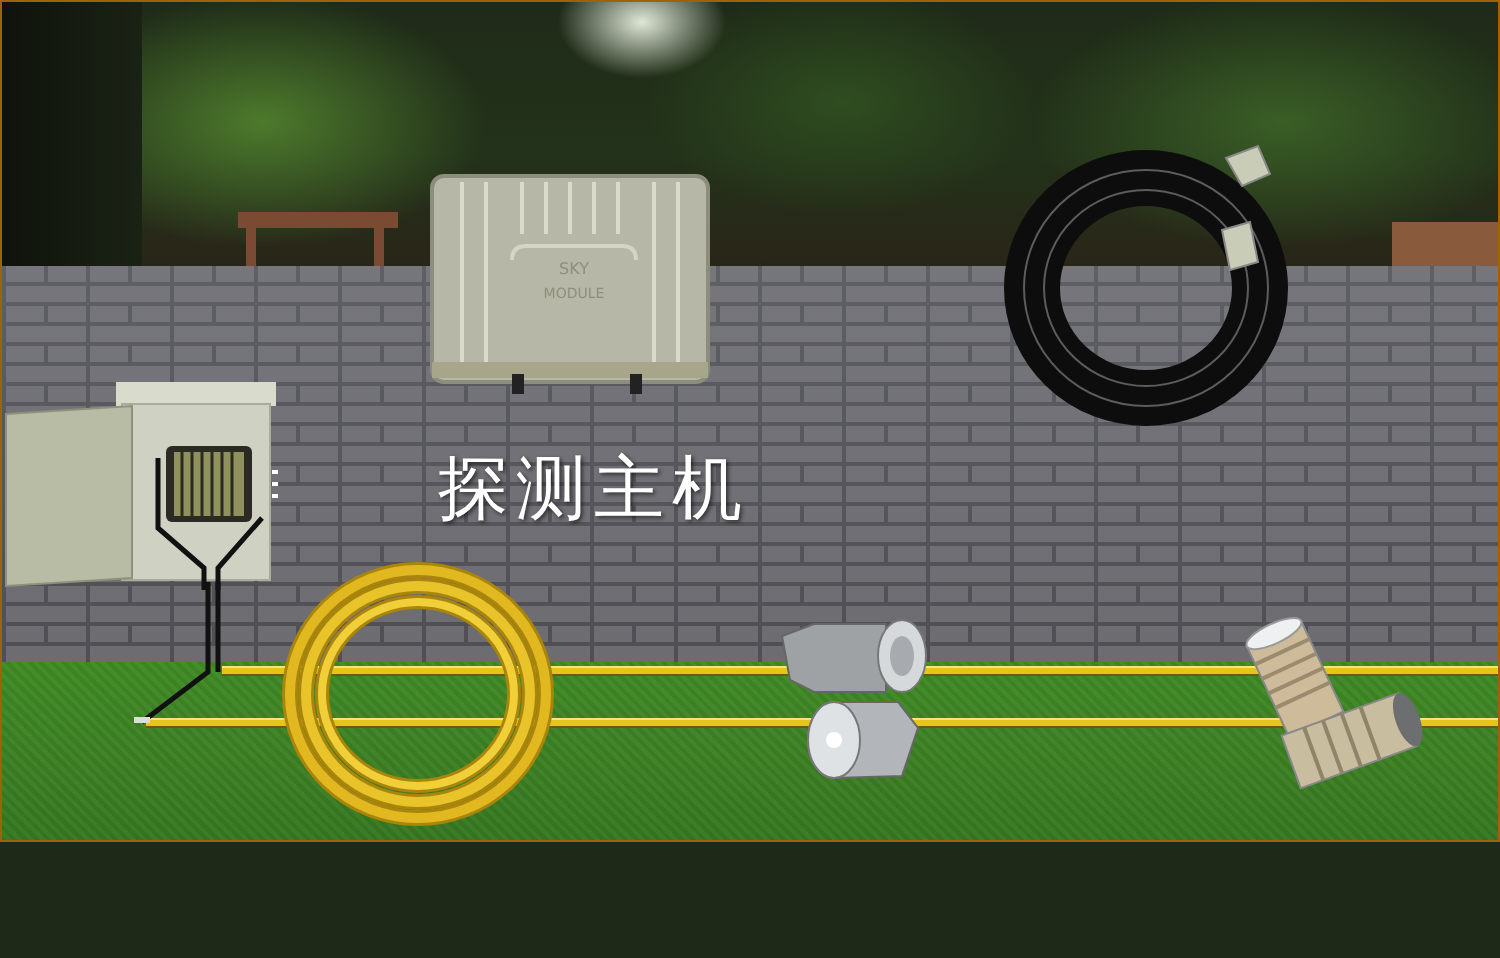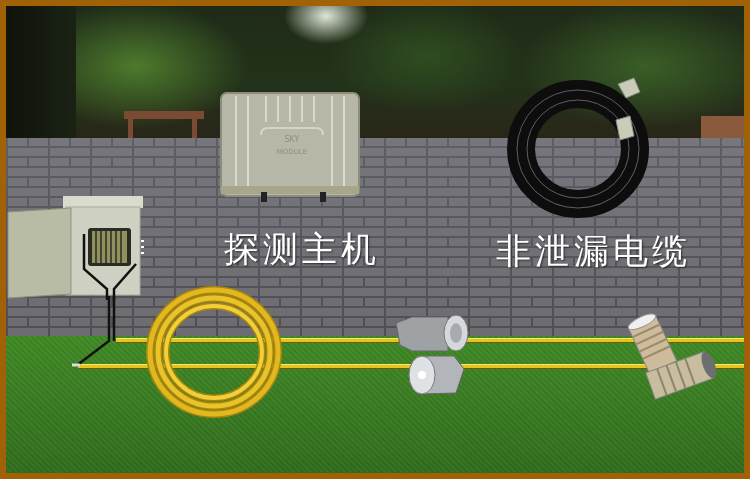--- a/index.html
+++ b/index.html
@@ -1,17 +1,17 @@
 <!DOCTYPE html>
 <html><head>
 <meta charset="utf-8">
 <style>
   html, body { margin: 0; padding: 0; }
   body { width: 750px; height: 479px; overflow: hidden; background: #1e2a17; font-family: "DejaVu Sans", sans-serif; }
-  .scene { position: relative; width: 750px; height: 479px; overflow: hidden; border: 6px solid #a16207; box-sizing: border-box; }
+  .scene { position: relative; width: 750px; height: 421px; overflow: hidden; border: 1px solid #a16207; box-sizing: border-box; }
   .sky { position: absolute; left: 0; top: 0; width: 750px; height: 140px;
     background:
       radial-gradient(ellipse 60px 40px at 320px 10px, #dfe6d6 0%, rgba(223,230,214,0) 70%),
       radial-gradient(ellipse 160px 90px at 130px 60px, #4d7a2c 0%, rgba(77,122,44,0) 70%),
       radial-gradient(ellipse 140px 80px at 420px 50px, #2f4d20 0%, rgba(47,77,32,0) 70%),
       radial-gradient(ellipse 180px 90px at 640px 60px, #3a5e26 0%, rgba(58,94,38,0) 70%),
       linear-gradient(180deg, #1f2b18 0%, #23321a 55%, #2a2418 100%);
   }
   .left-dark { position: absolute; left: 0; top: 0; width: 70px; height: 140px; background: linear-gradient(90deg,#0f130c,#1a2214); }
   .hut { position: absolute; background: #7a4a32; }
@@ -157,14 +157,13 @@
         <line x1="40" y1="55" x2="40" y2="83"></line>
           <line x1="50" y1="55" x2="50" y2="83"></line>
         <line x1="60" y1="55" x2="60" y2="83"></line>
           <line x1="70" y1="55" x2="70" y2="83"></line>
       </g>
       <ellipse cx="90" cy="69" rx="6" ry="14" fill="#6c6e70"></ellipse>
     </g>
   </svg>
 
   <div class="label" style="left:218px;top:220px;">探测主机</div>
-  <div class="label" style="left:490px;top:222px;">非泄漏电缆</div>
 </div>
 
 </body></html>

